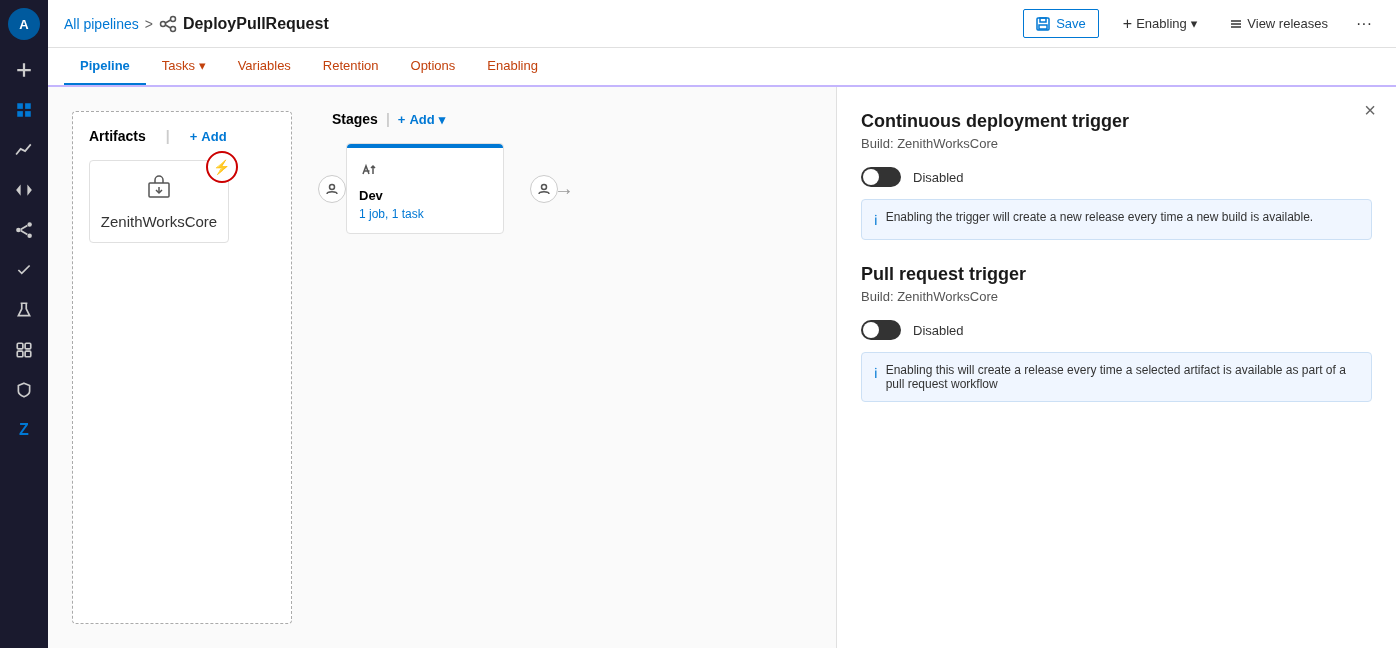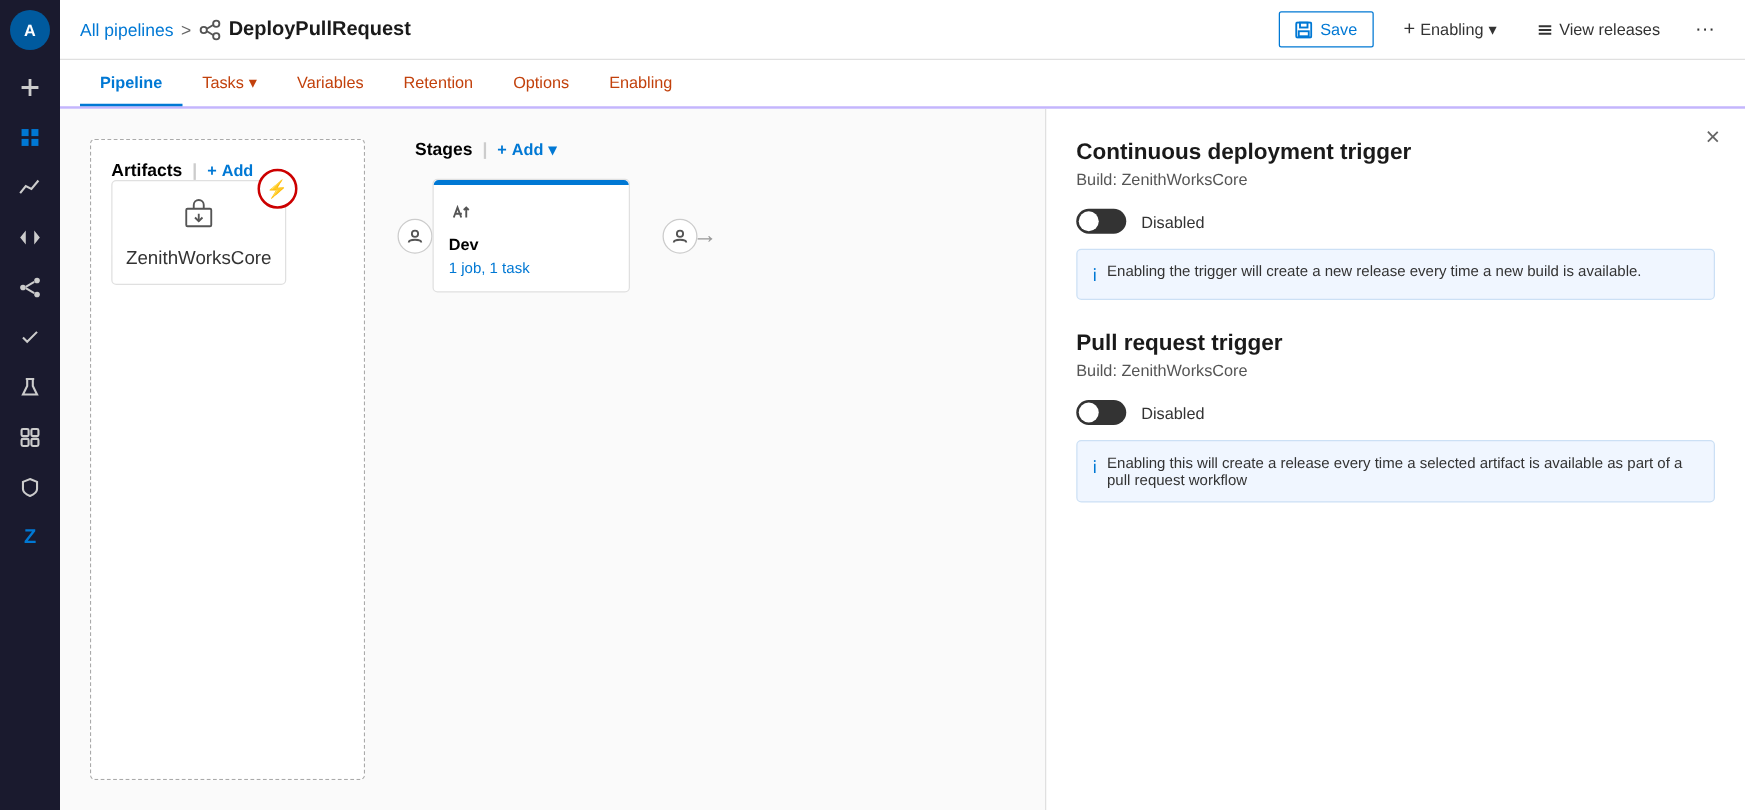--- a/index.html
+++ b/index.html
@@ -161,24 +161,24 @@
       border: 1px dashed #aaa;
       border-radius: 4px;
       padding: 16px;
       background: #fff;
       min-width: 200px;
       min-height: 300px;
     }
     .panel-header {
       display: flex;
       align-items: center;
-      gap: 8px;
+      gap: 20px;
       font-weight: 600;
       font-size: 14px;
-      margin-bottom: 0;
+      margin-bottom: 16px;
     }
     .panel-header-sep { color: #ccc; }
     .panel-add {
       display: flex; align-items: center; gap: 4px;
       color: #0078d4;
       cursor: pointer;
       font-size: 13px;
     }
 
     

